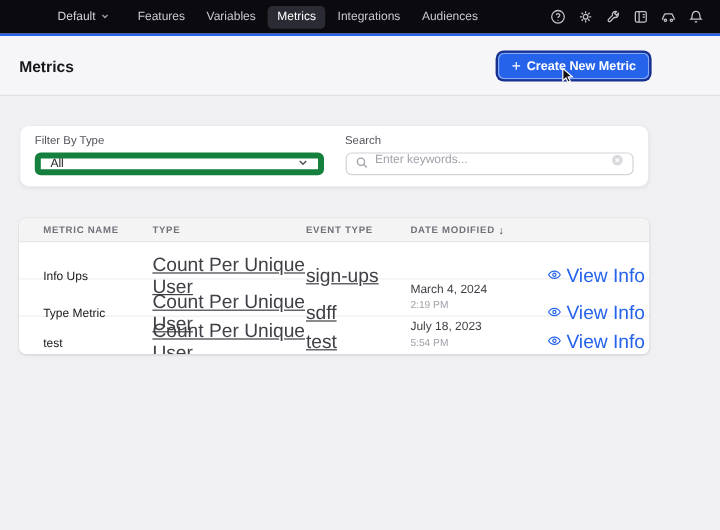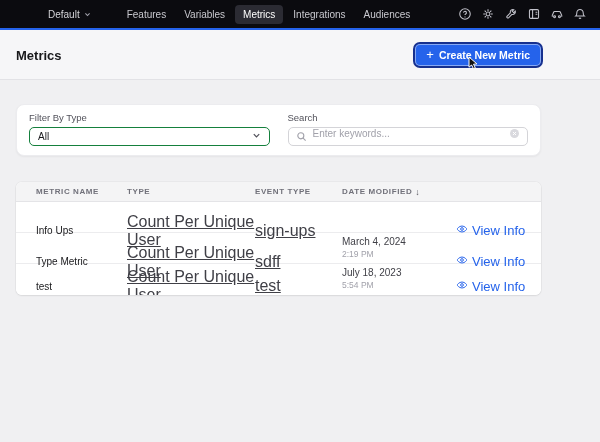--- a/index.html
+++ b/index.html
@@ -4,61 +4,61 @@
 <style>
   * { margin:0; padding:0; box-sizing:border-box; }
   html,body { width:600px; height:442px; overflow:hidden; }
   body { font-family:"Liberation Sans", sans-serif; background:#f0f0f2; }
 
   
   .topbar { height:28px; background:#0b0b0f; display:flex; align-items:center; padding:0 12px; }
   .brand { display:flex; align-items:center; gap:5px; cursor:pointer; }
   .brand-name { color:#ffffff; font-size:11px; font-weight:700; letter-spacing:.2px; }
   .project-switcher { margin-left:36px; display:flex; align-items:center; gap:4px; background:none; border:none; color:#d4d4d8; font-size:10px; font-family:inherit; cursor:pointer; }
-  .nav { display:flex; margin-left:28px; gap:2px; }
+  .nav { display:flex; margin-left:16px; gap:2px; }
   .nav-item { padding:4px 8px; font-size:10px; color:#c9c9cf; border-radius:4px; background:none; border:none; font-family:inherit; cursor:pointer; }
   .nav-item.active { background:#2b2b33; color:#ffffff; }
   .topbar-right { margin-left:auto; display:flex; align-items:center; gap:7px; }
   .icon-btn { width:16px; height:16px; border:none; background:transparent; color:#c3c3cb; display:flex; align-items:center; justify-content:center; padding:0; cursor:pointer; }
   .icon-btn svg { width:14px; height:14px; }
   .accent-bar { height:2px; background:#2563eb; }
 
   
   .page-header { background:#f6f6f8; display:flex; align-items:center; justify-content:space-between; padding:14px 59px 13px 16px; border-bottom:1px solid #e2e2e6; }
   .page-title { font-size:13px; font-weight:700; color:#18181b; }
   .create-btn { position:relative; display:flex; align-items:center; gap:5px; height:22px; padding:0 11px; background:#2563eb; color:#ffffff; font-size:10.5px; font-weight:600; font-family:inherit; border:none; border-radius:5px; cursor:pointer;
     box-shadow:0 0 0 1px rgba(255,255,255,.45) inset, 0 0 0 2px #16308f; }
   .create-btn .plus { font-size:13px; font-weight:400; line-height:1; margin-top:-1px; }
   .cursor-overlay { position:absolute; left:42%; top:55%; width:12px; height:14px; pointer-events:none; }
 
   
   .filter-card { margin:24px 59px 0 16px; background:#ffffff; border:1px solid #ececef; border-radius:8px; box-shadow:0 1px 2px rgba(0,0,0,.05); display:flex; gap:18px; padding:7px 12px 9px; }
   .filter-col { flex:1; display:flex; flex-direction:column; }
   .field-label { font-size:9.5px; color:#52525b; margin-bottom:4px; }
-  .select-box { height:19px; border:1px solid #15803d; border-radius:5px; background:#fff; display:flex; align-items:center; justify-content:space-between; padding:0 8px; font-size:10px; color:#18181b; cursor:pointer; }
+  .select-box { height:19px; border:5px solid #15803d; border-radius:5px; background:#fff; display:flex; align-items:center; justify-content:space-between; padding:0 8px; font-size:10px; color:#18181b; cursor:pointer; }
   .search-box { height:19px; border:1px solid #d4d4d8; border-radius:5px; background:#fff; display:flex; align-items:flex-start; gap:6px; padding:0 7px; }
   .search-box input { flex:1; border:none; outline:none; font-size:10px; font-family:inherit; color:#18181b; background:transparent; }
   .search-box input::placeholder { color:#a1a1aa; }
   .clear-btn { border:none; background:transparent; padding:0; display:flex; cursor:pointer; color:#d4d4d8; }
 
   
   .metrics-table { margin:26px 59px 0 16px; background:#ffffff; border-radius:6px; overflow:hidden; box-shadow:0 1px 2px rgba(0,0,0,.07), 0 0 0 1px rgba(0,0,0,.03); }
   .t-row { display:grid; grid-template-columns:91px 128px 87px 114px 1fr; align-items:center; padding-left:20px; }
   .t-head { height:20px; background:#f4f4f5; border-bottom:1px solid #e4e4e7; }
   .th { font-size:8px; font-weight:700; letter-spacing:.6px; text-transform:uppercase; color:#71717a; display:flex; align-items:center; gap:3px; }
   .th.sortable { cursor:pointer; }
   .sort-arrow { font-size:9px; color:#52525b; font-weight:400; }
   .t-body-row { height:31px; border-bottom:1px solid #ececee; background:#ffffff; }
   .t-body-row:last-child { border-bottom:none; }
   .cell-name { font-size:10px; color:#18181b; }
   .cell-text { font-size:16px; color:#3f3f46;text-decoration:underline; }
   .cell-date { line-height:1.25;margin-top:34px; }
   .cell-date .d1 { font-size:10px; color:#3f3f46; }
   .cell-date .d2 { font-size:8.5px; color:#a1a1aa; }
-  .view-info { display:flex; align-items:center; gap:4px; border:none; background:none; color:#2563eb; font-size:13px; font-weight:500; font-family:inherit; cursor:pointer; padding:0; }
+  .view-info { display:flex; align-items:center; gap:4px; border:none; background:none; color:#2563eb; font-size:16px; font-weight:500; font-family:inherit; cursor:pointer; padding:0; }
   .view-info svg { width:12px; height:12px; }
 </style>
 </head>
 <body>
 
 <div>
 
   <header class="topbar">
 
     <button class="project-switcher">

